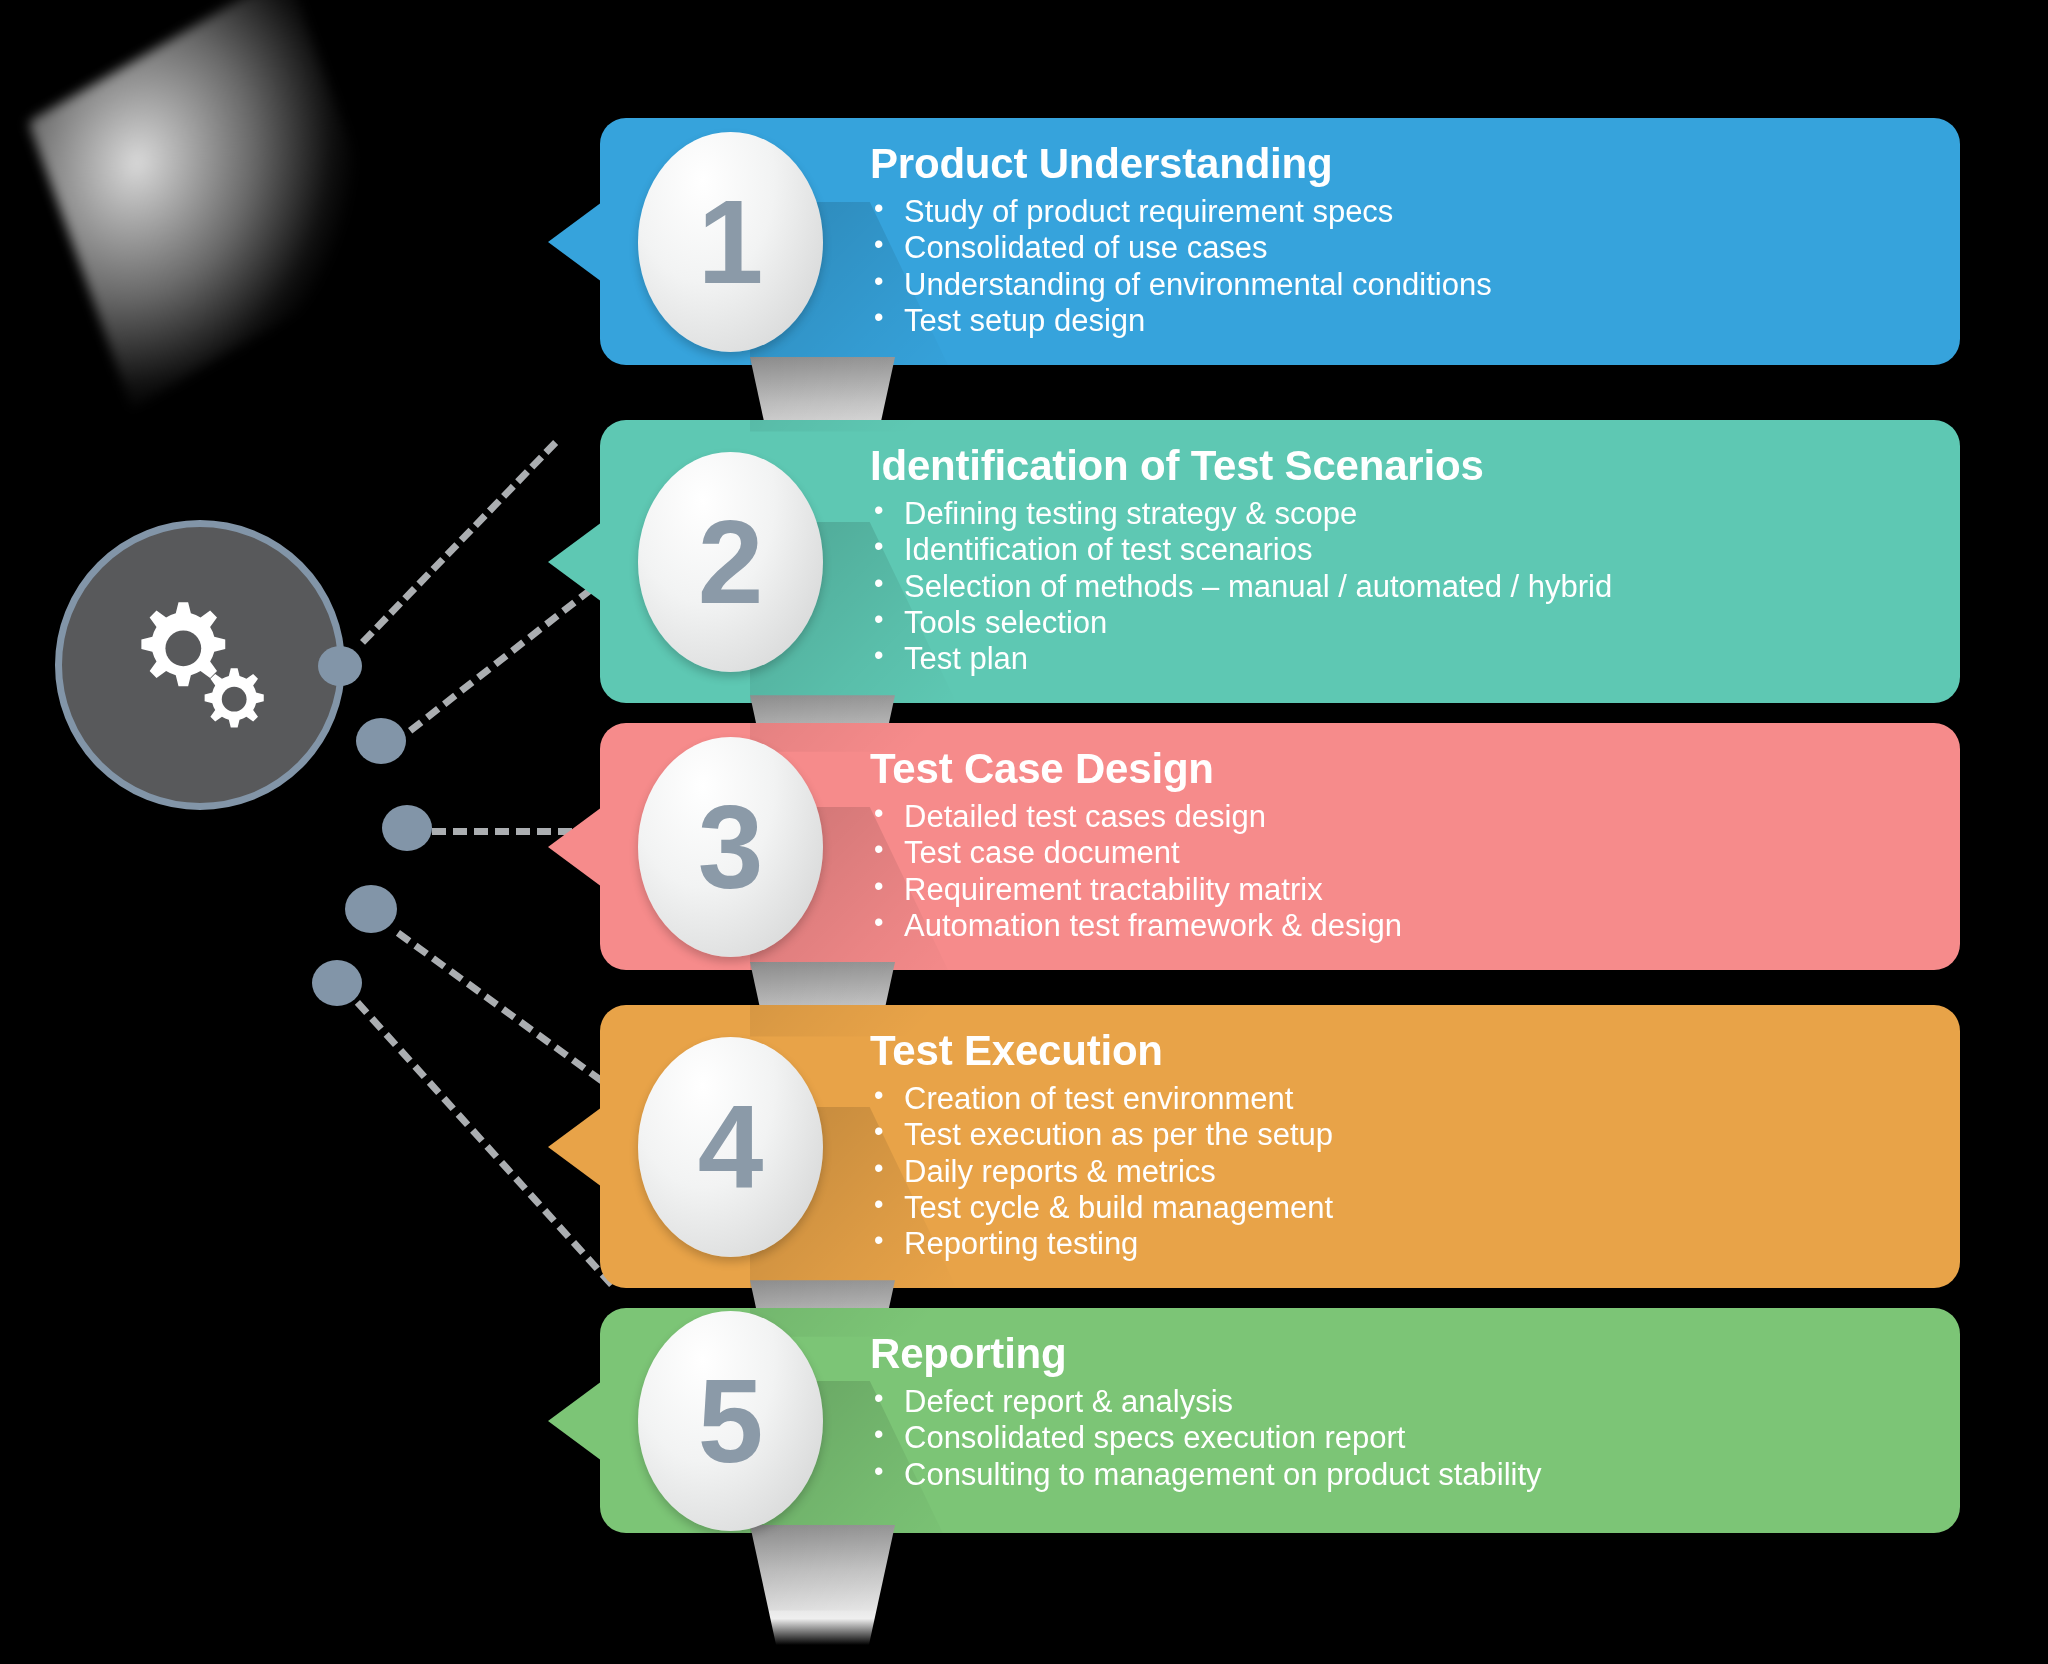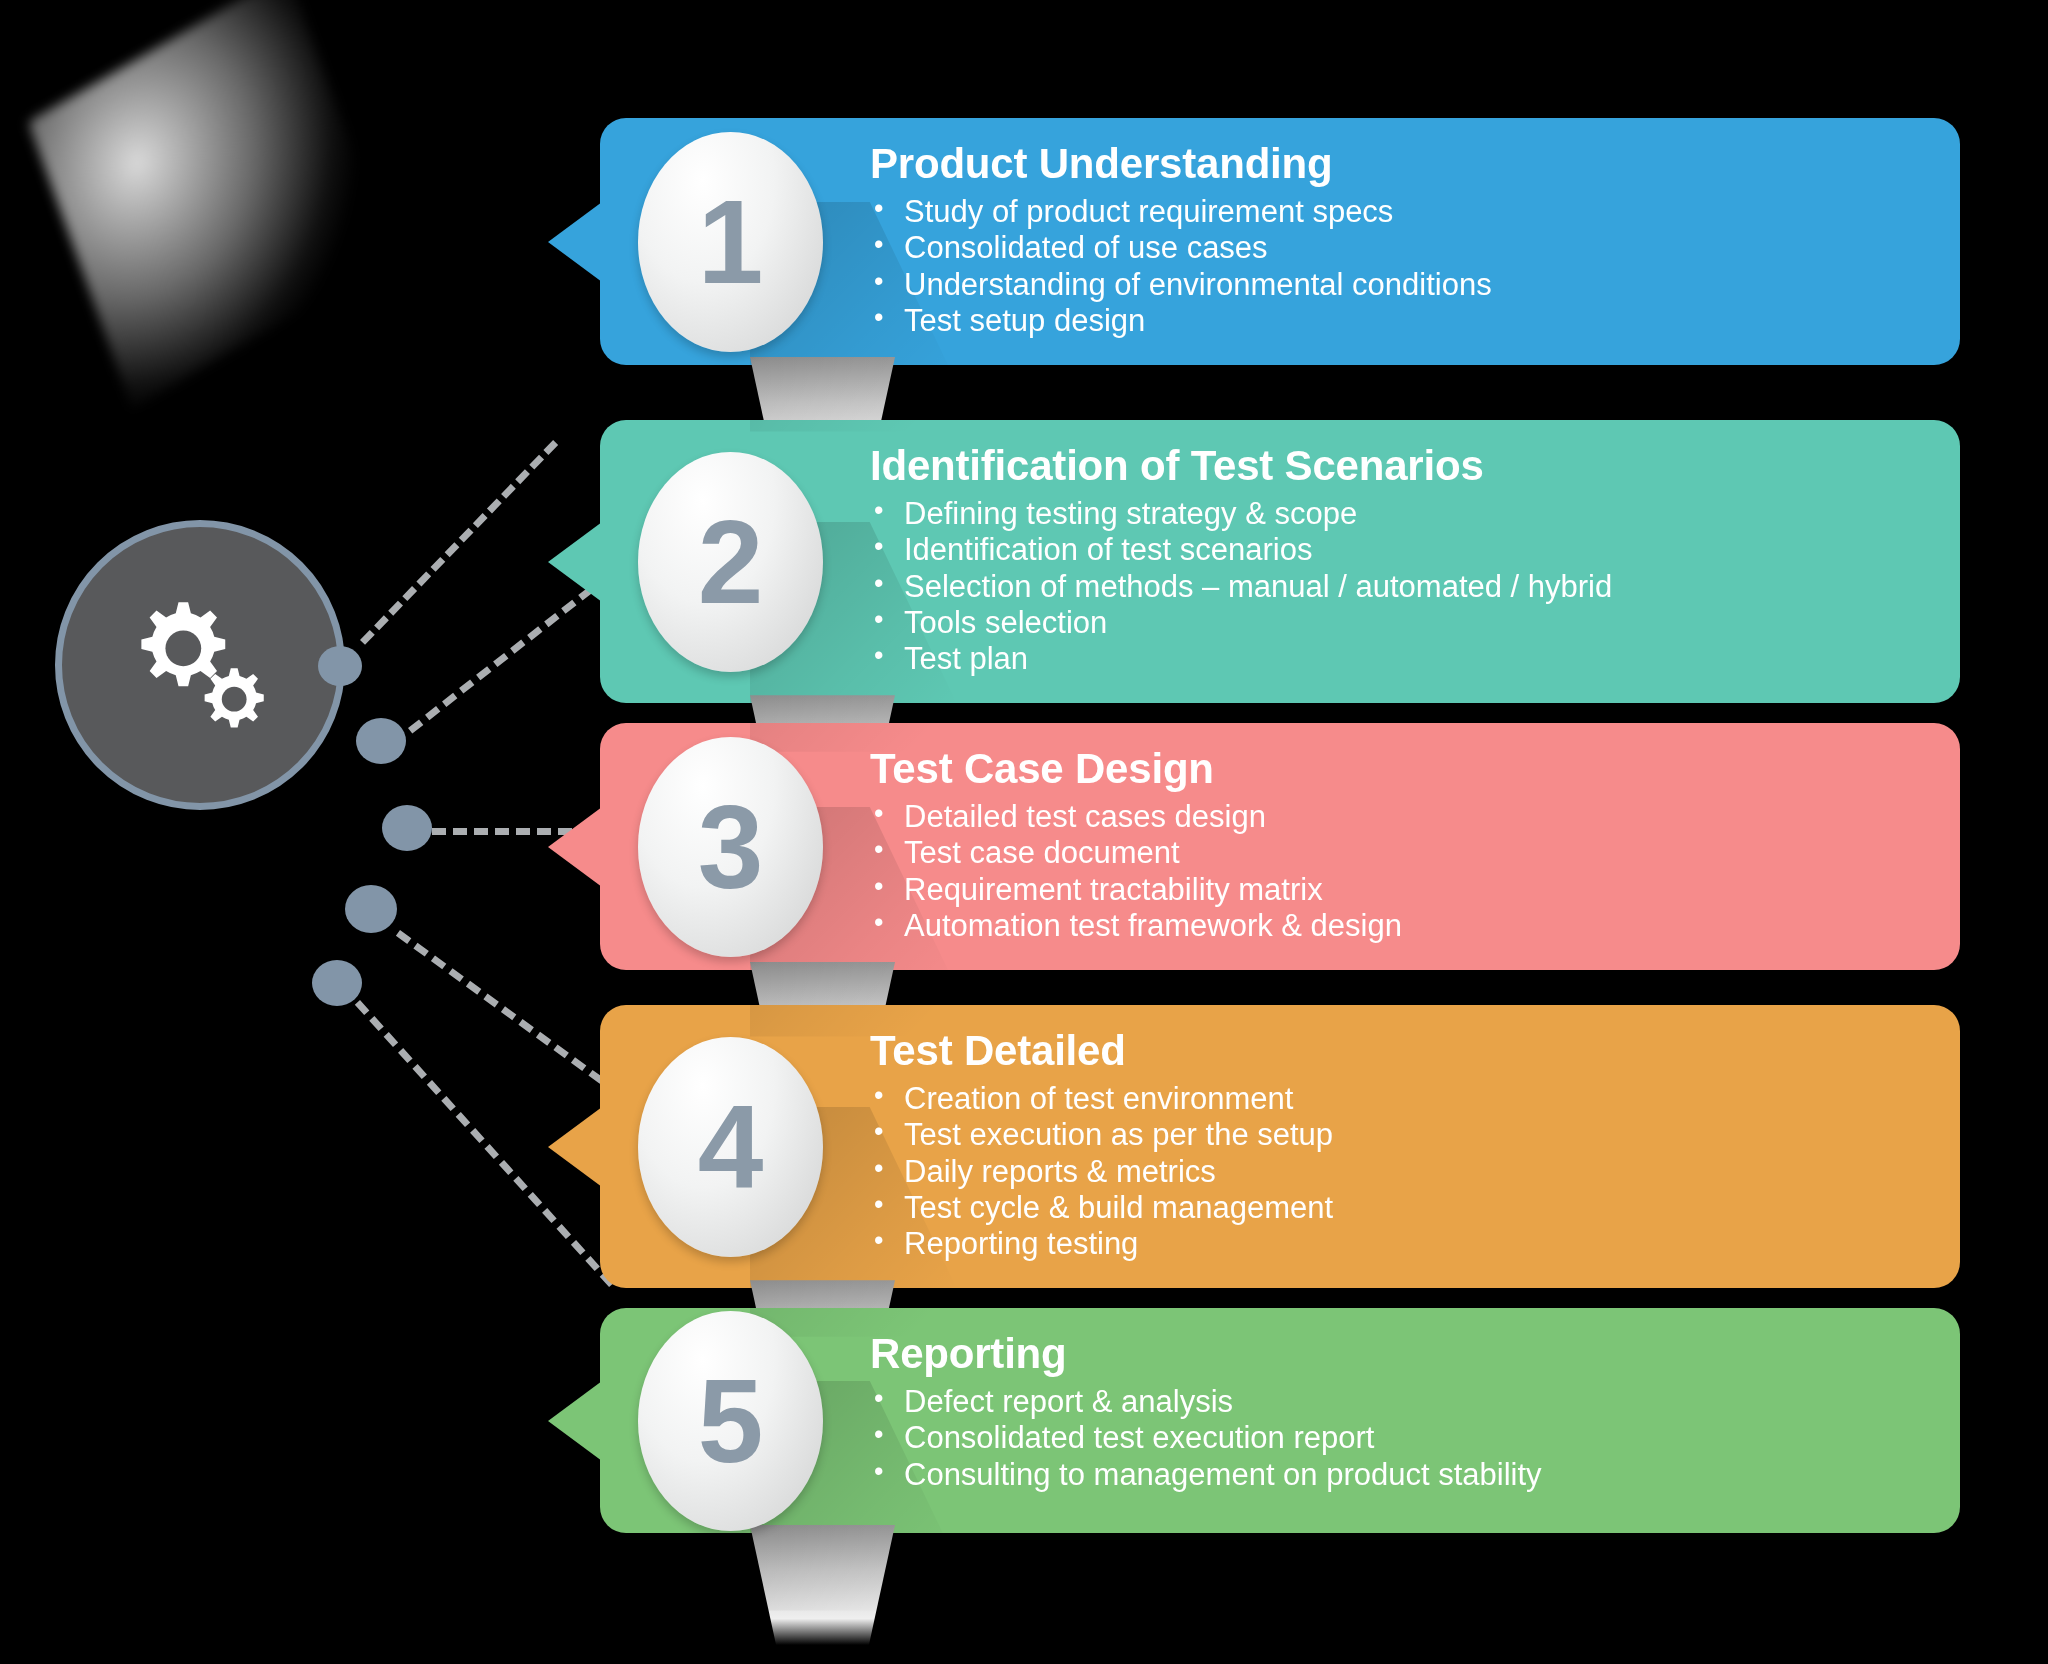--- a/index.html
+++ b/index.html
@@ -232,21 +232,21 @@
   </div>
 
   <div class="step" style="top:1005px;">
     <div class="bar" style="color:#e8a348;background:#e8a348;min-height:240px;">
       <div class="bar-drop"></div>
       <div class="badge-shadow"></div>
       <div class="badge">
         <span>4</span>
       </div>
       <div class="content">
-        <div class="step-title">Test Detailed</div>
+        <div class="step-title">Test Execution</div>
         <ul class="bullets">
           <li>Creation of test environment</li>
           <li>Test execution as per the setup</li>
           <li>Daily reports &amp; metrics</li>
           <li>Test cycle &amp; build management</li>
           <li>Reporting testing</li>
         </ul>
       </div>
     </div>
   </div>
@@ -255,20 +255,20 @@
     <div class="bar" style="color:#7cc576;background:#7cc576;min-height:225px;">
       <div class="bar-drop"></div>
       <div class="badge-shadow"></div>
       <div class="badge">
         <span>5</span>
       </div>
       <div class="content">
         <div class="step-title">Reporting</div>
         <ul class="bullets">
           <li>Defect report &amp; analysis</li>
-          <li>Consolidated test execution report</li>
+          <li>Consolidated specs execution report</li>
           <li>Consulting to management on product stability</li>
         </ul>
       </div>
     </div>
   </div>
 
 </div>
 
 </body></html>

